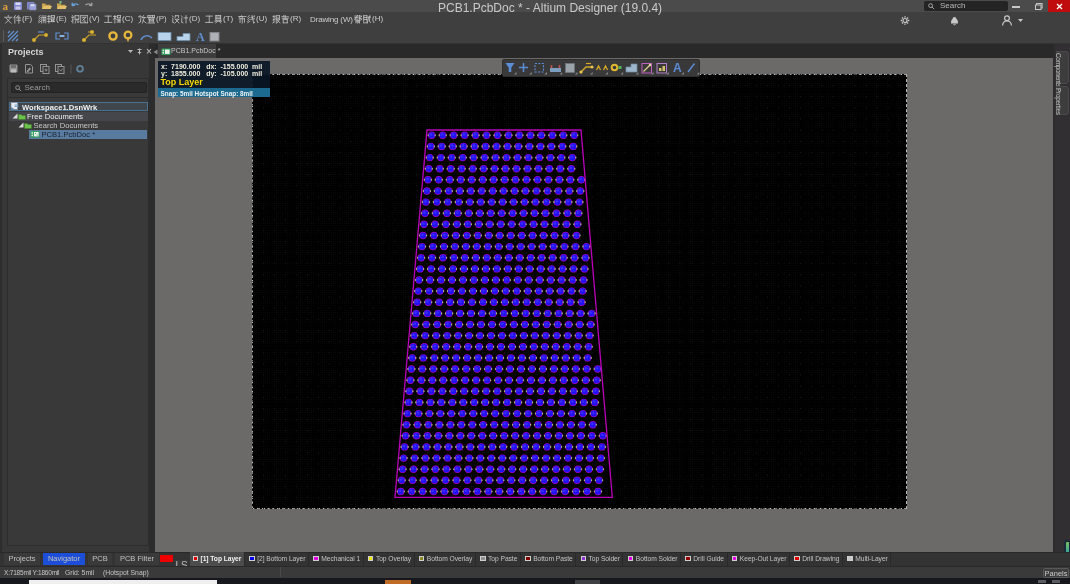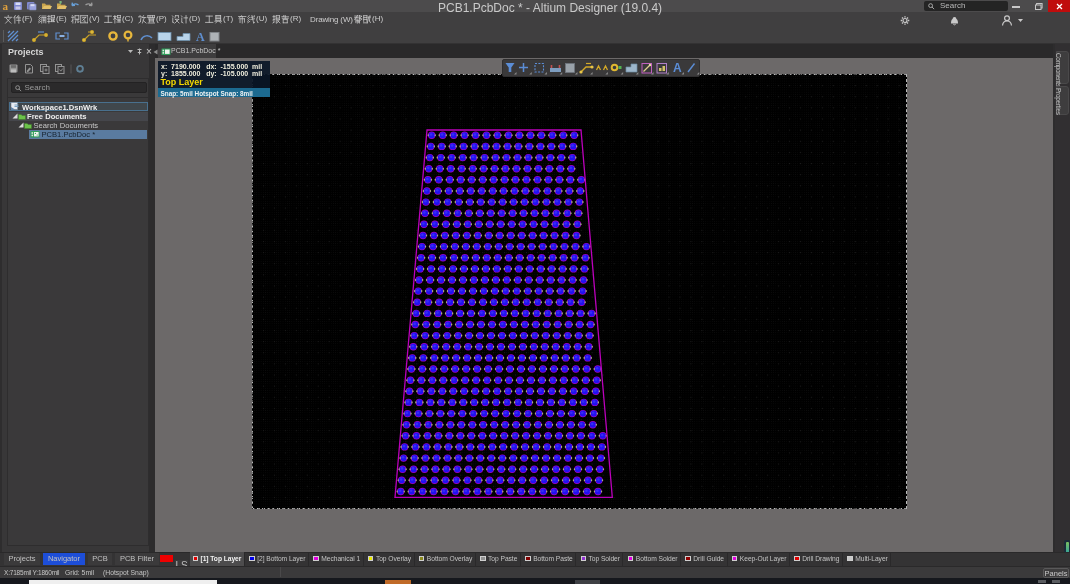--- a/index.html
+++ b/index.html
@@ -167,21 +167,21 @@
       <path d="M1 5 l4 2.5 l-4 0.5 Z" fill="#5e82a8"></path>
     </svg>
 <div class="ab" style="left:22px;top:102.5px;font-size:7.6px;font-weight:bold;color:#f0f0f0">Workspace1.DsnWrk</div>
 <div class="ab" style="left:8.5px;top:111.5px;width:139px;height:9px;background:#45464b"></div>
 <svg class="ab" style="left:11.5px;top:113px" width="6" height="6" viewBox="0 0 6 6">
       <path d="M5.5 0.5 L5.5 5.5 L0.5 5.5 Z" fill="#dcdcdc"></path>
     </svg>
 <svg class="ab" style="left:17.5px;top:112.5px" width="8" height="7" viewBox="0 0 8 7">
       <path d="M0.5 1.5 h2.6 l1 1 h3.4 v4 h-7 Z" fill="#6cc24a" stroke="#3f7d2b" stroke-width="0.6"></path>
     </svg>
-<div class="ab" style="left:27px;top:112px;font-size:7.6px;font-weight:bold;color:#ededed">Free Documents</div>
+<div class="ab" style="left:27px;top:112px;font-size:7.6px;font-weight:normal;color:#ededed">Free Documents</div>
 <svg class="ab" style="left:18px;top:122px" width="6" height="6" viewBox="0 0 6 6">
       <path d="M5.5 0.5 L5.5 5.5 L0.5 5.5 Z" fill="#dcdcdc"></path>
     </svg>
 <svg class="ab" style="left:24px;top:121.5px" width="8" height="7" viewBox="0 0 8 7">
       <path d="M0.5 1.5 h2.6 l1 1 h3.4 v4 h-7 Z" fill="#6cc24a" stroke="#3f7d2b" stroke-width="0.6"></path>
     </svg>
 <div class="ab" style="left:33.5px;top:121px;font-size:7.6px;color:#c8c8c8">Search Documents</div>
 <div class="ab" style="left:29px;top:129.5px;width:118px;height:9px;background:#5a7ba0"></div>
 <svg class="ab" style="left:30px;top:130px" width="10" height="8" viewBox="0 0 10 8">
       <rect x="0.5" y="1" width="9" height="6.5" rx="0.5" fill="#2f9e5a"></rect>

